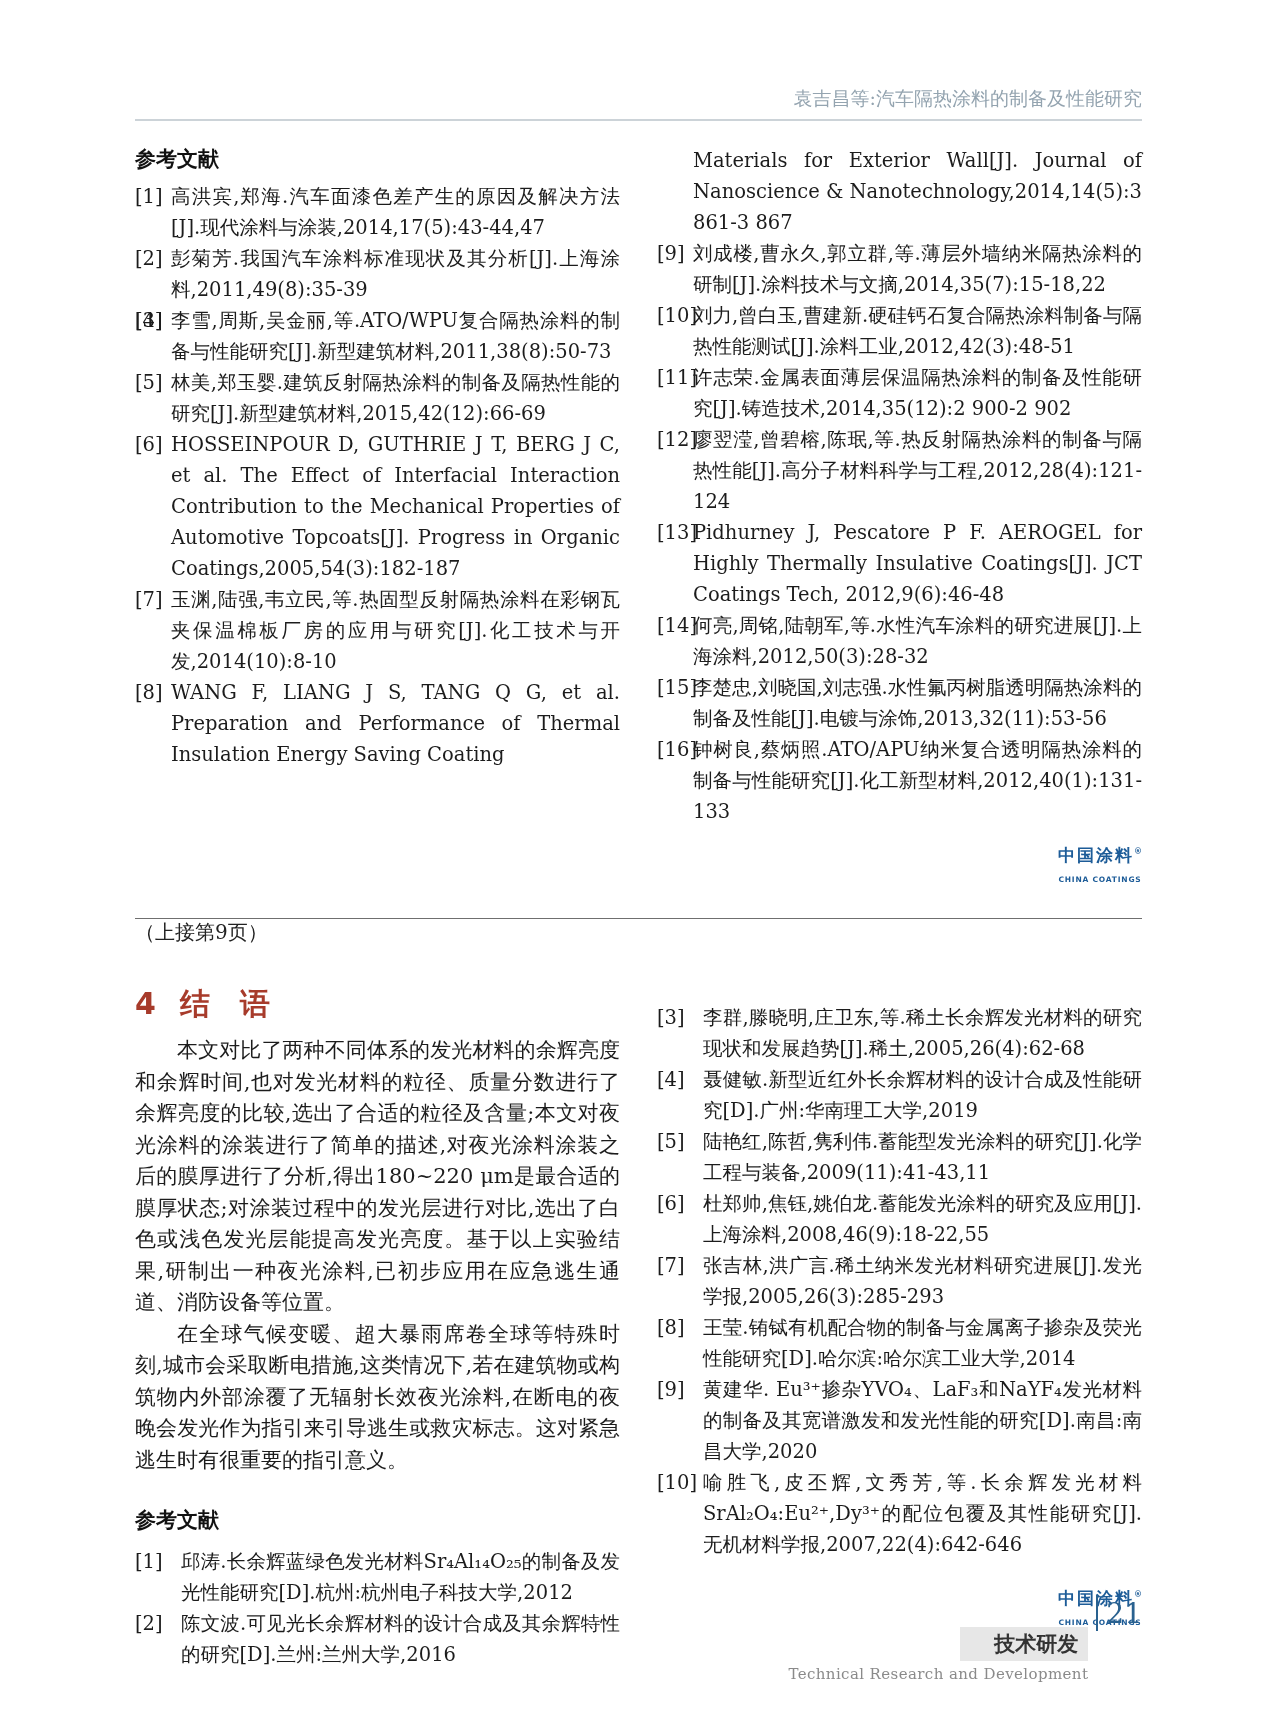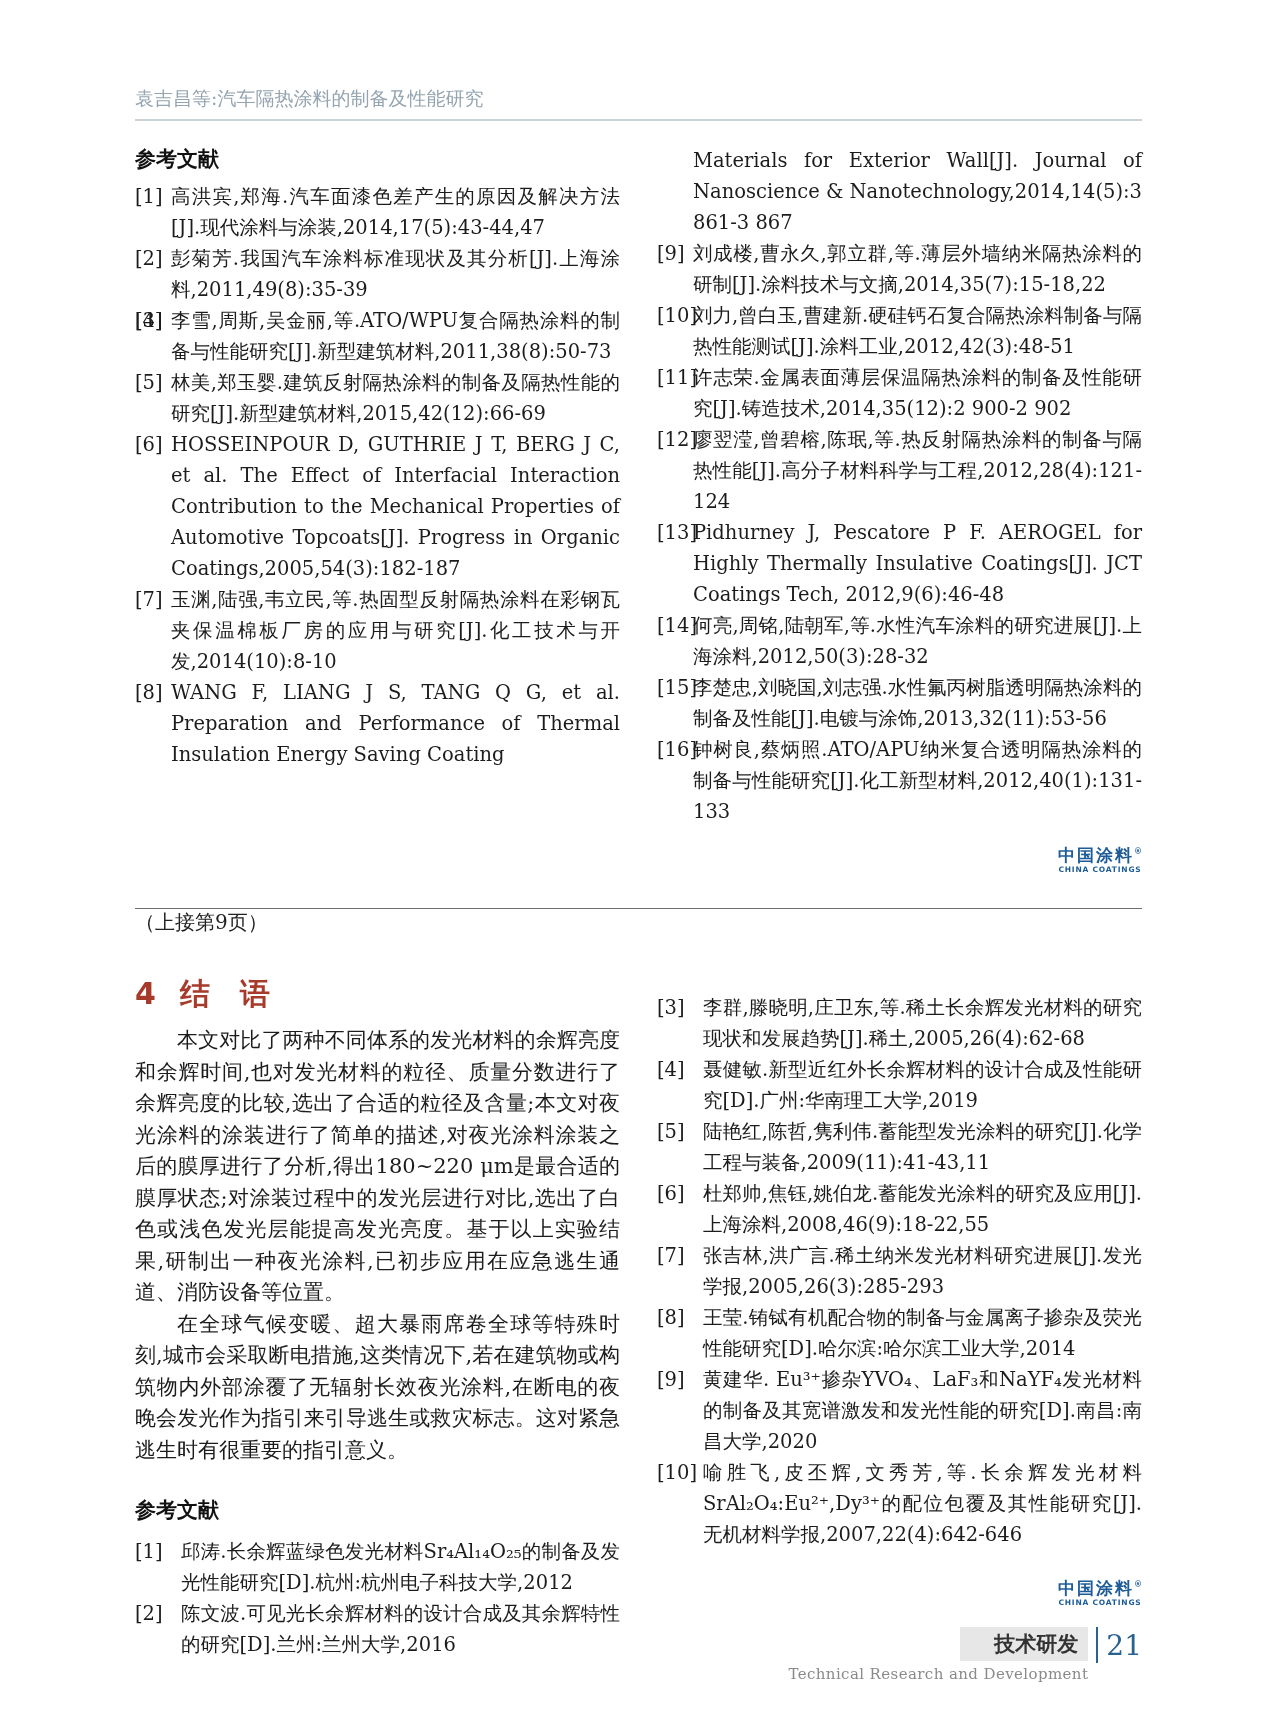--- a/index.html
+++ b/index.html
@@ -1,58 +1,58 @@
 <!DOCTYPE html>
 <html><head>
 <meta charset="utf-8">
 <style>
   html,body{margin:0;padding:0;background:#ffffff;}
   body{width:1275px;height:1718px;position:relative;overflow:hidden;
        font-family:"DejaVu Serif","Liberation Serif",serif;color:#1c1c1c;}
   .page{position:absolute;left:135px;top:0;width:1007px;height:1718px;}
   
-  .running-head{padding-top:86px;text-align:left;font-size:19px;color:#94a4b0;
+  .running-head{padding-top:86px;text-align:right;font-size:19px;color:#94a4b0;
                 font-family:"DejaVu Serif","Liberation Serif",serif;}
   .head-rule{margin-top:7px;height:2px;background:#ccd3d8;}
   
   .columns{display:flex;gap:37px;}
   .col{width:485px;}
   .top-columns{margin-top:24px;}
   .ref-heading{margin:0 0 8px 0;text-align:left;font-size:21px;font-weight:bold;
                font-family:"DejaVu Sans","Liberation Sans",sans-serif;color:#111;}
   ul.refs{list-style:none;margin:0;padding:0;}
   .ref{position:relative;text-align:justify;}
   .refs-top .ref{padding-left:36px;font-size:19.5px;line-height:31px;}
   .refs-bottom .ref{padding-left:46px;font-size:19.5px;line-height:31px;}
   .ref .num{position:absolute;left:0;top:0;}
   
   .logo-wrap{display:flex;justify-content:flex-end;}
   .logo{text-align:center;color:#1d5c98;}
   .logo-cn{font-family:"DejaVu Sans","Liberation Sans",sans-serif;font-weight:bold;
            font-size:17px;letter-spacing:2px;line-height:18px;text-align:center;}
   .logo-reg{font-size:8px;vertical-align:super;letter-spacing:0;}
   .logo-en{font-family:"DejaVu Sans","Liberation Sans",sans-serif;font-weight:bold;
-           font-size:7.5px;letter-spacing:0.8px;margin-top:1px;}
+           font-size:7.5px;letter-spacing:0.8px;margin-top:11px;}
   .top-logo{margin-top:16px;}
   .bottom-logo{margin-top:26px;}
   
   .section-rule{margin-top:34px;height:1.5px;background:#6f6f6f;}
   .cont-note{font-size:20px;color:#222;}
   
   .bottom-columns{margin-top:6px;}
   .sec-heading{display:flex;align-items:baseline;gap:24px;margin-top:32px;
                font-family:"DejaVu Sans","Liberation Sans",sans-serif;
                font-weight:bold;font-size:30px;color:#a73b2b;}
   .body-p{margin:0;font-size:21px;line-height:31.5px;text-align:justify;text-indent:2em;}
   .body-p:first-of-type{margin-top:10px;}
   .bottom-left .ref-heading{margin-top:30px;margin-bottom:12px;}
   .bottom-right{padding-top:50px;}
   
   .footer{position:absolute;right:0;bottom:35px;display:flex;align-items:flex-start;}
-  .footer-left{text-align:right;}
+  .footer-left{text-align:right;margin-top:32px;}
   .footer-cn-wrap{background:#e7e7e7;padding:3px 10px 3px 34px;display:inline-block;}
   .footer-cn{font-family:"DejaVu Sans","Liberation Sans",sans-serif;font-weight:bold;
              font-size:21px;color:#333;}
   .footer-en{font-family:"DejaVu Serif","Liberation Serif",serif;font-size:15px;
              color:#8a8a8a;margin-top:4px;letter-spacing:0.4px;}
   .footer-right{display:flex;align-items:flex-start;margin-left:8px;}
   .footer-bar{display:inline-block;width:2px;height:36px;background:#29618f;}
   .footer-num{font-size:28px;color:#29618f;margin-left:8px;margin-top:2px;
               font-family:"DejaVu Serif","Liberation Serif",serif;}
 </style>

